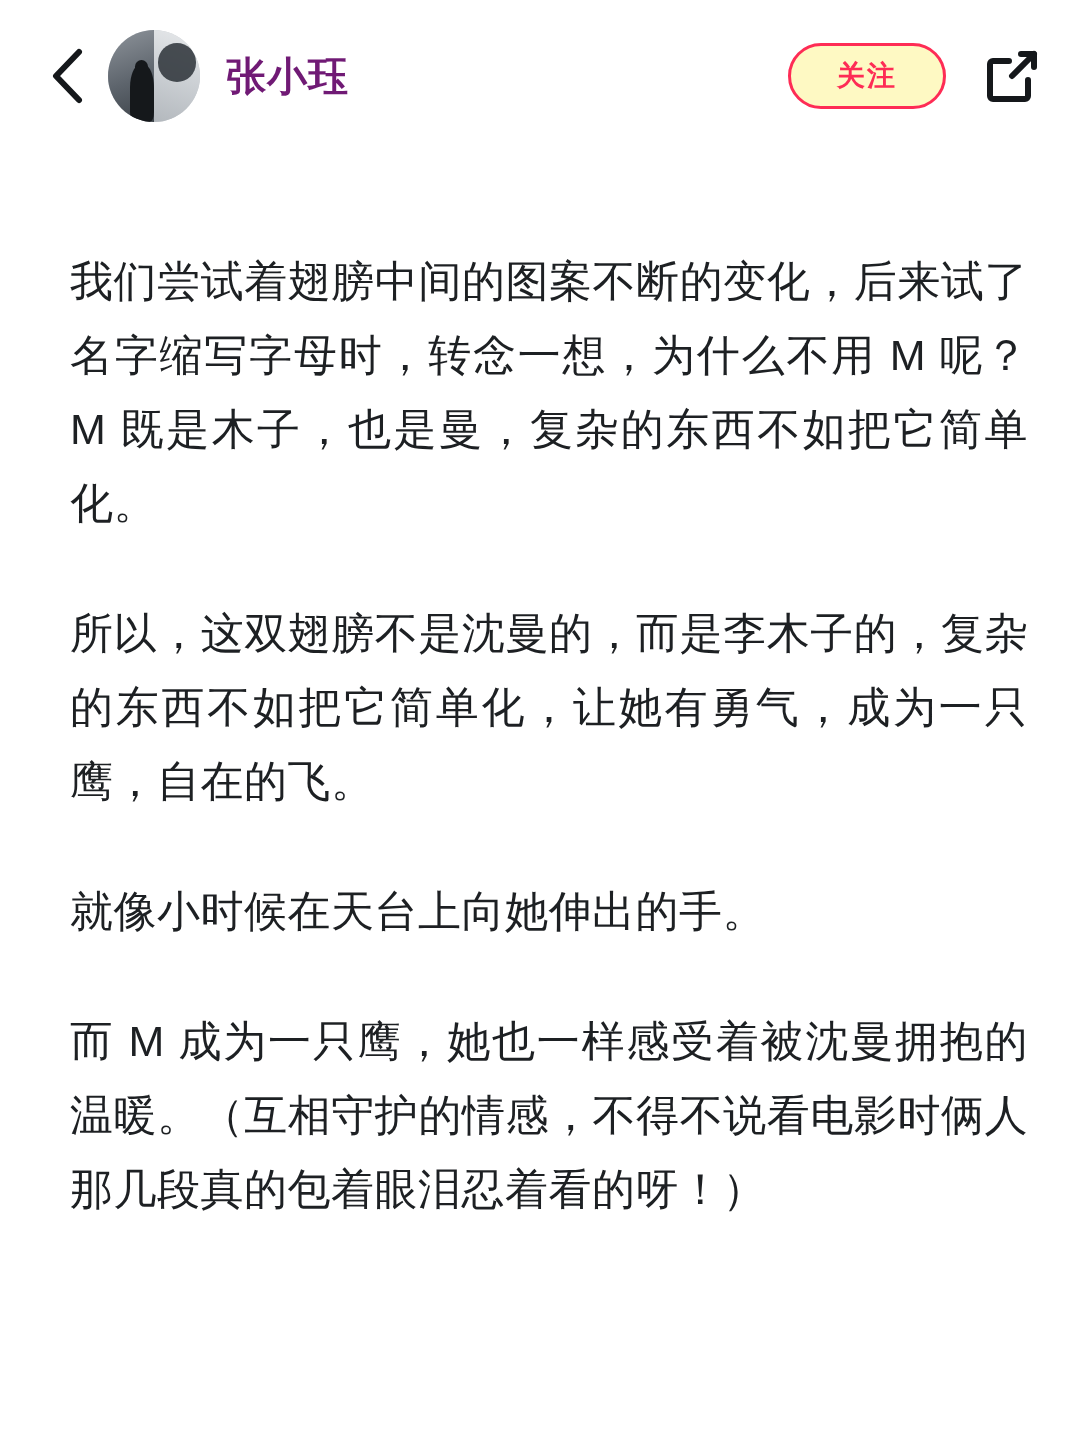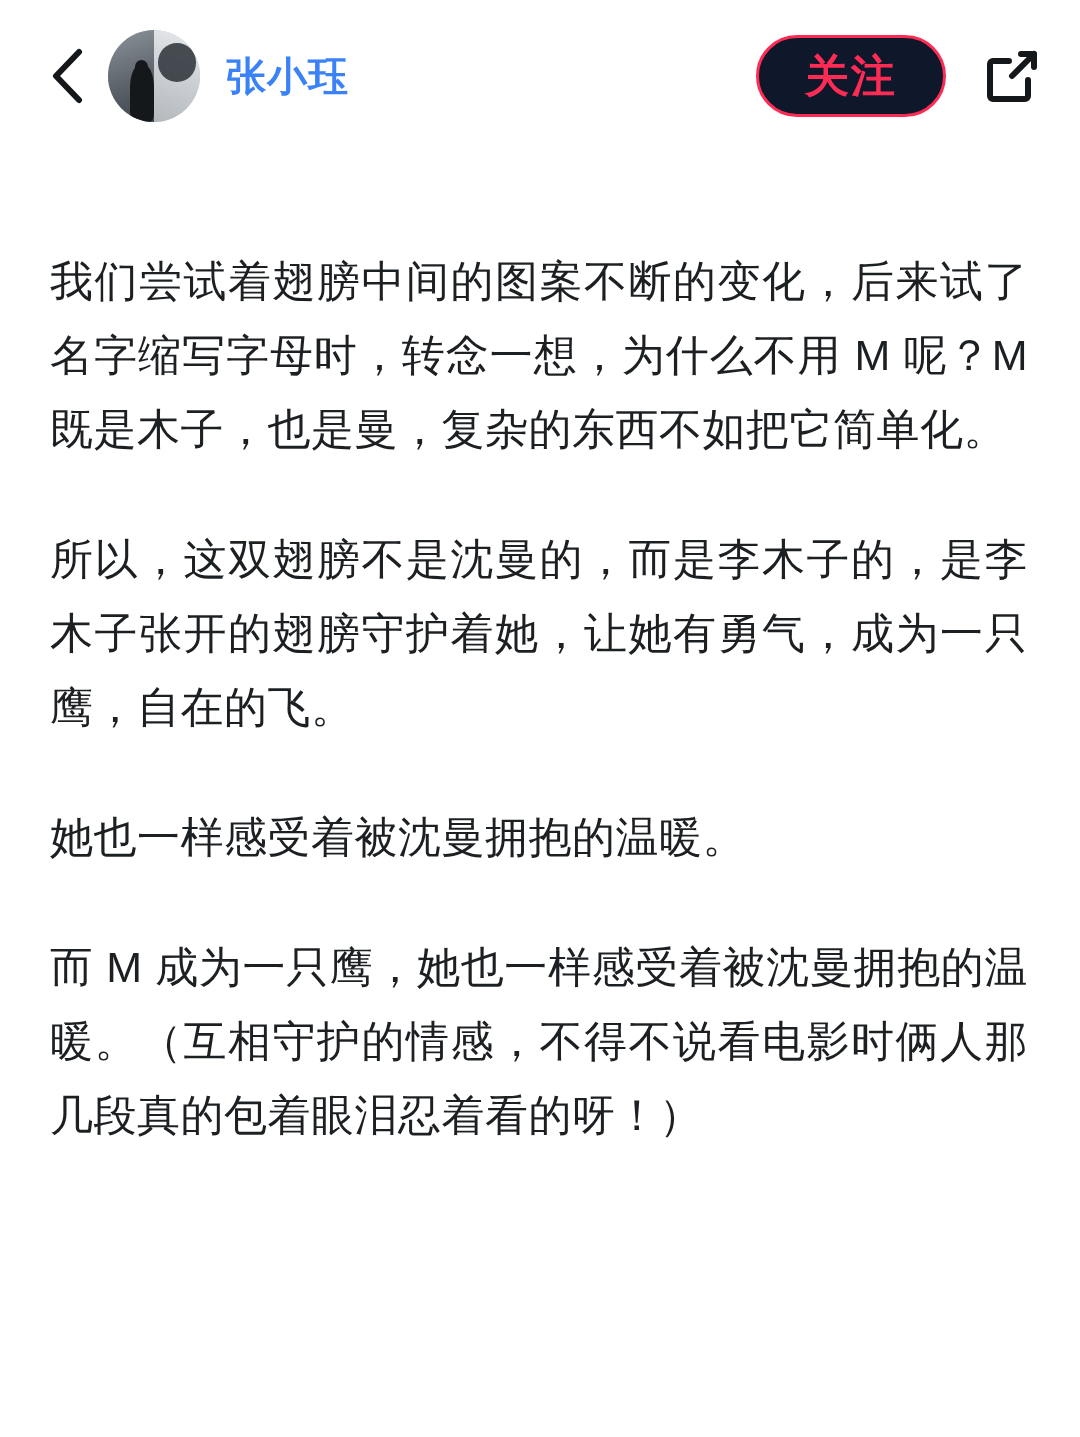--- a/index.html
+++ b/index.html
@@ -91,32 +91,32 @@
     border-radius: 50%;
     background: #2b3137;
     opacity: .85;
   }
 
   .author-name {
     margin-left: 26px;
     font-size: 40px;
     font-weight: 700;
     letter-spacing: 1px;
-    color: #3b82f6;
+    color: #701a75;
     white-space: nowrap;
   }
 
   .header-spacer { flex: 1 1 auto; }
 
   .follow-btn {
     border: 3px solid #fe2c55;
     color: #fe2c55;
-    background: #0f172a;
+    background: #fef9c3;
     border-radius: 46px;
-    font-size: 44px;
+    font-size: 28px;
     font-weight: 700;
     letter-spacing: 2px;
     padding: 16px 46px;
     line-height: 1;
     cursor: pointer;
     flex: 0 0 auto;
   }
 
   .share-btn {
     width: 64px;
@@ -125,21 +125,21 @@
     display: flex;
     align-items: center;
     justify-content: center;
     flex: 0 0 auto;
     cursor: pointer;
   }
   .share-btn svg { display: block; }
 
   
   .article {
-    padding: 92px 52px 0 50px;
+    padding: 92px 52px 0 70px;
     box-sizing: border-box;
   }
   .para {
     font-size: 43px;
     line-height: 74px;
     color: #1d2023;
     letter-spacing: 0.5px;
     margin: 0 0 56px 0;
     text-align: justify;
     text-justify: inter-ideograph;
@@ -179,18 +179,18 @@
         <path d="M38 7 H51 V20" stroke="#15181b" stroke-width="6" stroke-linecap="round" stroke-linejoin="round"></path>
         <path d="M51 7 L29 29" stroke="#15181b" stroke-width="6" stroke-linecap="round" stroke-linejoin="round"></path>
         <path d="M45 33 V49 A3 3 0 0 1 42 52 H10 A3 3 0 0 1 7 49 V17 A3 3 0 0 1 10 14 H26" stroke="#15181b" stroke-width="6" stroke-linecap="round" stroke-linejoin="round"></path>
       </svg>
     </div>
 
   </div>
 
   <div class="article">
     <p class="para">我们尝试着翅膀中间的图案不断的变化，后来试了名字缩写字母时，转念一想，为什么不用 M 呢？M 既是木子，也是曼，复杂的东西不如把它简单化。</p>
-    <p class="para">所以，这双翅膀不是沈曼的，而是李木子的，是李木子张开的翅膀守护着她，让她有勇气，成为一只鹰，自在的飞。</p>
-    <p class="para">她也一样感受着被沈曼拥抱的温暖。</p>
+    <p class="para">所以，这双翅膀不是沈曼的，而是李木子的，复杂的东西不如把它简单化，让她有勇气，成为一只鹰，自在的飞。</p>
+    <p class="para">就像小时候在天台上向她伸出的手。</p>
     <p class="para">而 M 成为一只鹰，她也一样感受着被沈曼拥抱的温暖。（互相守护的情感，不得不说看电影时俩人那几段真的包着眼泪忍着看的呀！）</p>
   </div>
 
 </div>
 
 </body></html>

